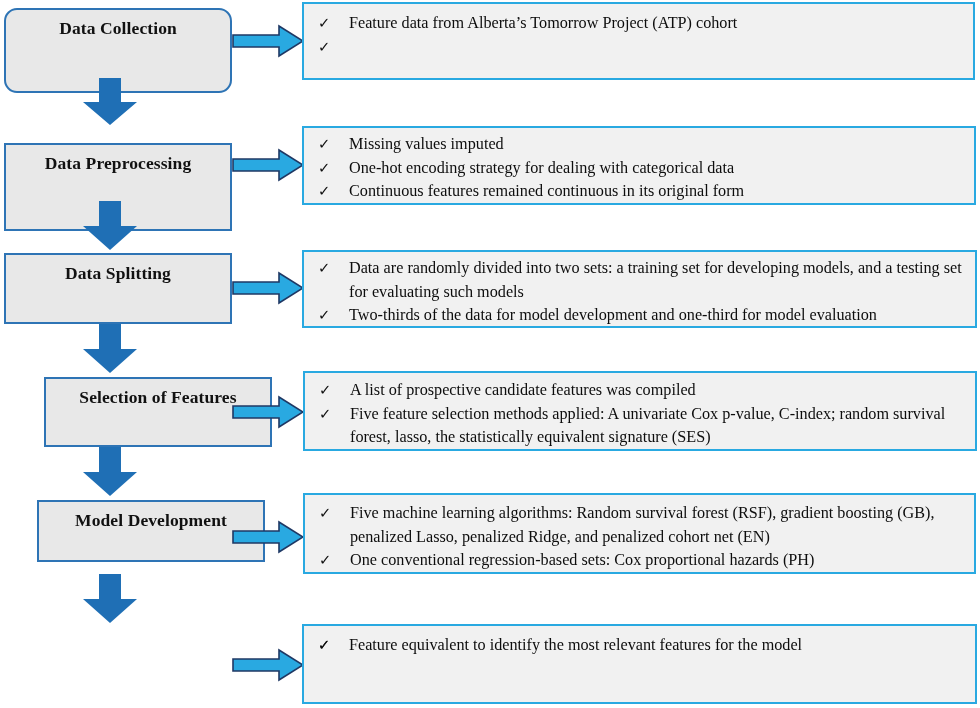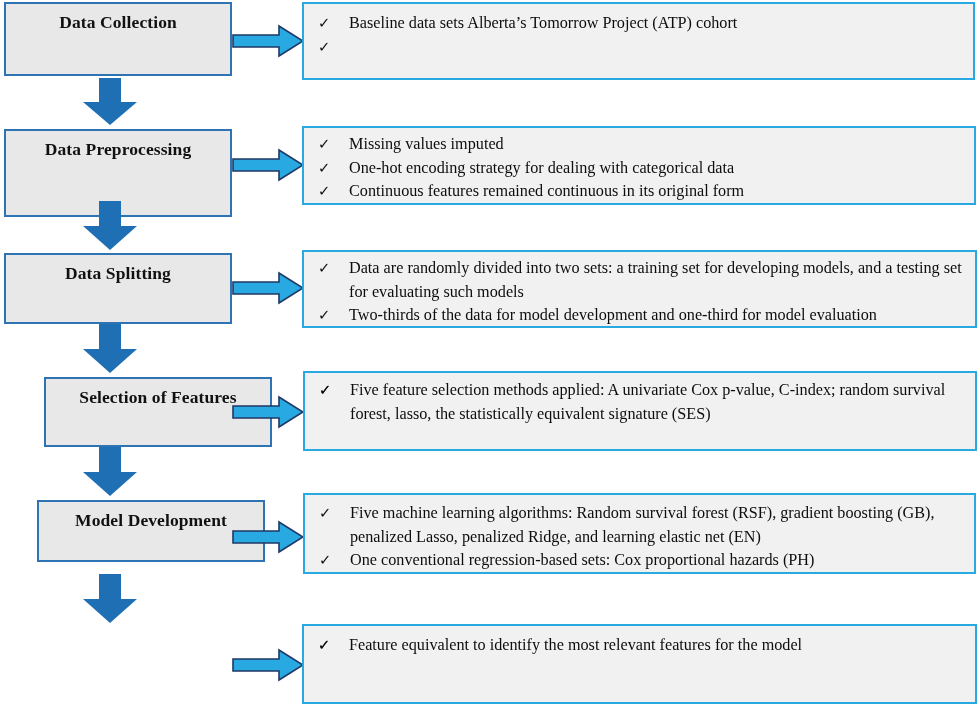--- a/index.html
+++ b/index.html
@@ -85,49 +85,49 @@
     position: absolute;
     height: 34px;
   }
   .right-arrow svg { display: block; width: 100%; height: 100%; }
 </style>
 </head>
 <body>
 
 <div id="flowchart">
 
-  <div class="stage-box" style="top:2px; height:74px;">
+  <div class="stage-box" style="top:8px; height:85px;border-radius:13px;">
     <div class="stage-label">Data Collection</div>
   </div>
 
   <div class="right-arrow" style="left:232px; top:24px; width:72px;">
     <svg viewBox="0 0 72 34" preserveAspectRatio="none">
       <polygon points="1,11 47,11 47,2 71,17 47,32 47,23 1,23" fill="#29a9e1" stroke="#1f3864" stroke-width="1.6"></polygon>
     </svg>
   </div>
 
   <div class="detail-box" style="left:302px; top:2px; width:673px; height:78px;">
     <ul class="bullet-list" style="padding-top:8px;">
       <li class="bullet-item">
         <span class="check-mark">✓</span>
-        <span>Baseline data sets Alberta’s Tomorrow Project (ATP) cohort</span>
+        <span>Feature data from Alberta’s Tomorrow Project (ATP) cohort</span>
       </li>
       <li class="bullet-item">
         <span class="check-mark">✓</span>
       </li>
     </ul>
   </div>
 
   <div class="down-arrow" style="left:82px; top:78px; height:48px;">
     <svg viewBox="0 0 56 48" preserveAspectRatio="none">
       <polygon points="17,0 39,0 39,24 55,24 28,47 1,24 17,24" fill="#1f6fb5"></polygon>
     </svg>
   </div>
 
-  <div class="stage-box" style="top:129px; height:88px;">
+  <div class="stage-box" style="top:143px; height:88px;">
     <div class="stage-label">Data Preprocessing</div>
   </div>
 
   <div class="right-arrow" style="left:232px; top:148px; width:72px;">
     <svg viewBox="0 0 72 34" preserveAspectRatio="none">
       <polygon points="1,11 47,11 47,2 71,17 47,32 47,23 1,23" fill="#29a9e1" stroke="#1f3864" stroke-width="1.6"></polygon>
     </svg>
   </div>
 
   <div class="detail-box" style="left:302px; top:126px; width:674px; height:79px;">
@@ -189,20 +189,21 @@
   <div class="right-arrow" style="left:232px; top:395px; width:72px;">
     <svg viewBox="0 0 72 34" preserveAspectRatio="none">
       <polygon points="1,11 47,11 47,2 71,17 47,32 47,23 1,23" fill="#29a9e1" stroke="#1f3864" stroke-width="1.6"></polygon>
     </svg>
   </div>
 
   <div class="detail-box" style="left:303px; top:371px; width:674px; height:80px;">
     <ul class="bullet-list" style="padding-top:6px;">
       <li class="bullet-item">
         <span class="check-mark">✓</span>
+        <span>A list of prospective candidate features was compiled</span>
       </li>
       <li class="bullet-item">
         <span class="check-mark">✓</span>
         <span>Five feature selection methods applied: A univariate Cox p-value, C-index; random survival forest, lasso, the statistically equivalent signature (SES)</span>
       </li>
     </ul>
   </div>
 
   <div class="down-arrow" style="left:82px; top:447px; height:50px;">
     <svg viewBox="0 0 56 50" preserveAspectRatio="none">
@@ -217,21 +218,21 @@
   <div class="right-arrow" style="left:232px; top:520px; width:72px;">
     <svg viewBox="0 0 72 34" preserveAspectRatio="none">
       <polygon points="1,11 47,11 47,2 71,17 47,32 47,23 1,23" fill="#29a9e1" stroke="#1f3864" stroke-width="1.6"></polygon>
     </svg>
   </div>
 
   <div class="detail-box" style="left:303px; top:493px; width:673px; height:81px;">
     <ul class="bullet-list" style="padding-top:7px;">
       <li class="bullet-item">
         <span class="check-mark">✓</span>
-        <span>Five machine learning algorithms: Random survival forest (RSF), gradient boosting (GB), penalized Lasso, penalized Ridge, and learning elastic net (EN)</span>
+        <span>Five machine learning algorithms: Random survival forest (RSF), gradient boosting (GB), penalized Lasso, penalized Ridge, and penalized cohort net (EN)</span>
       </li>
       <li class="bullet-item">
         <span class="check-mark">✓</span>
         <span>One conventional regression-based sets: Cox proportional hazards (PH)</span>
       </li>
     </ul>
   </div>
 
   <div class="down-arrow" style="left:82px; top:574px; height:50px;">
     <svg viewBox="0 0 56 50" preserveAspectRatio="none">

